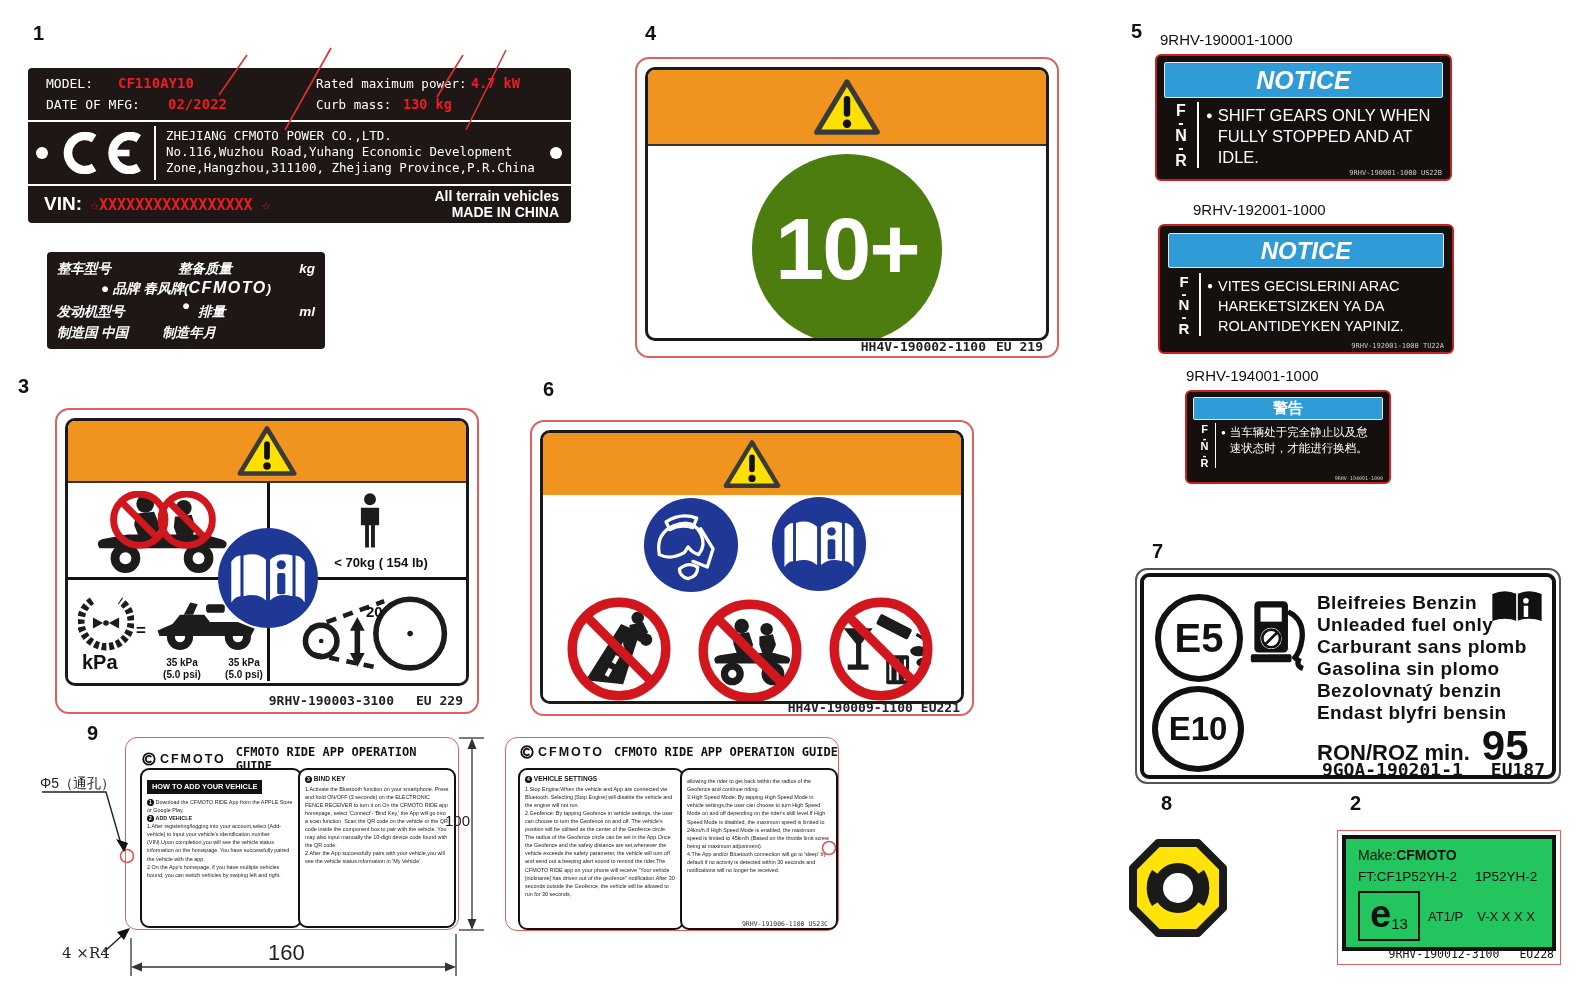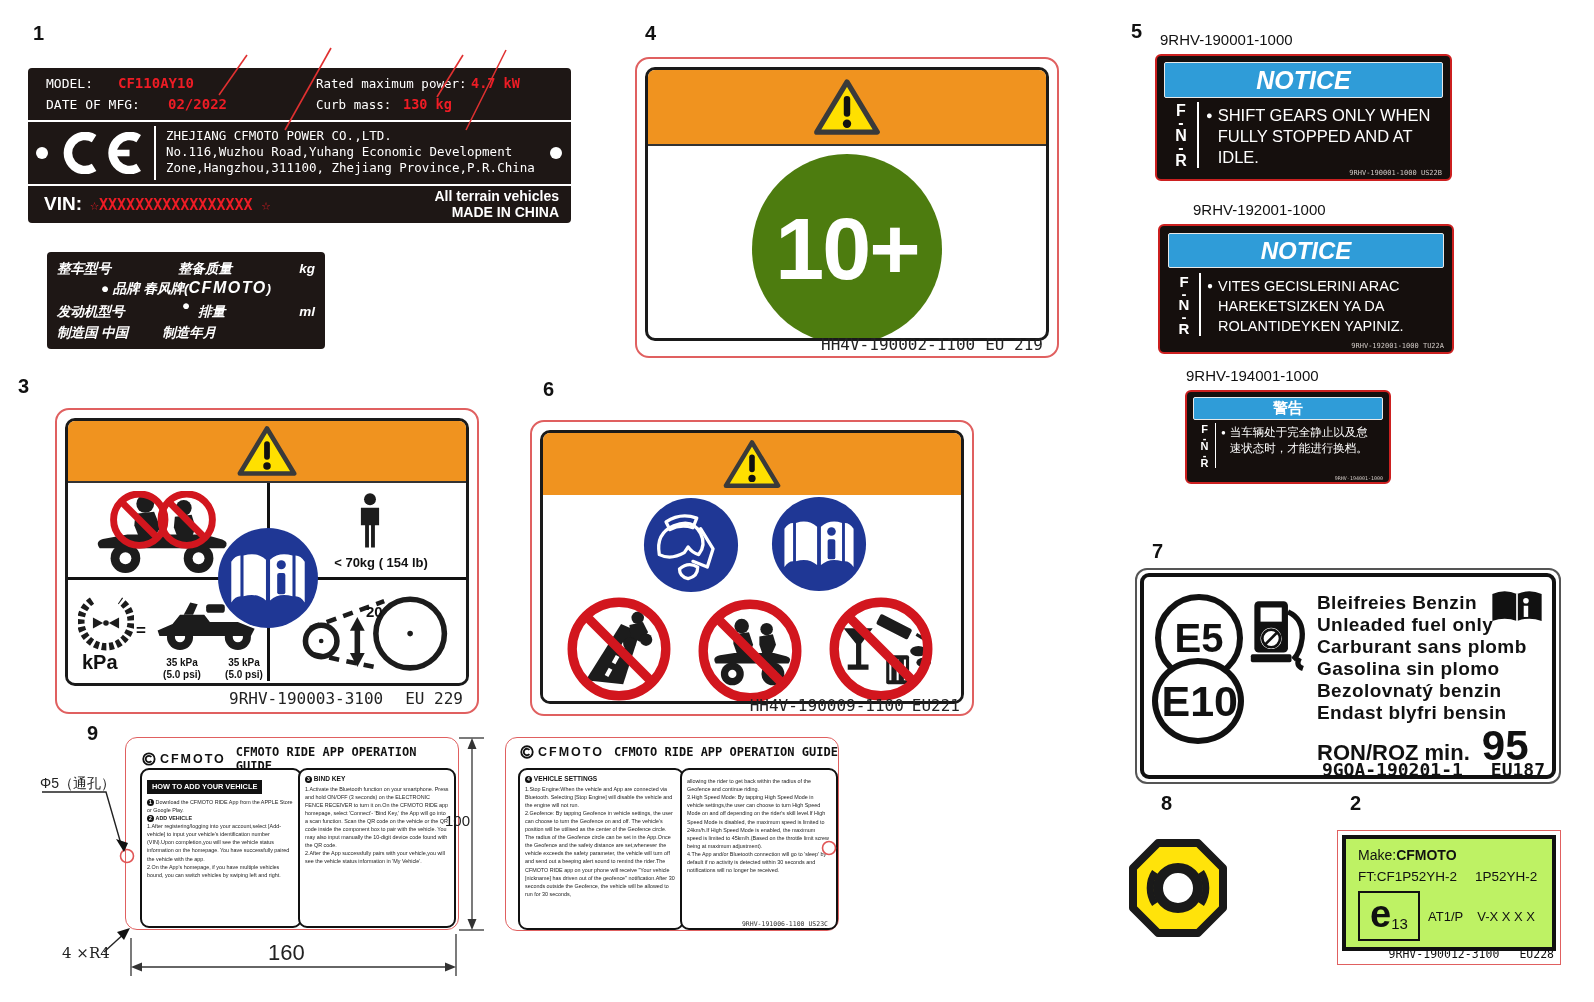--- a/index.html
+++ b/index.html
@@ -10,21 +10,21 @@
   .ref-no{font-size:15px;color:#111;}
   .mono{font-family:"DejaVu Sans Mono",monospace;}
   
   .plate{background:#1e1715;color:#fff;}
   .plate-red{color:#ee1c25;font-weight:bold;}
   .plate-row{display:flex;align-items:center;font-style:italic;}
   
   .red-frame{border:2px solid #e06060;border-radius:14px;background:#fff;}
   .black-inner{position:absolute;border:3px solid #1a1a1a;border-radius:10px;overflow:hidden;background:#fff;}
   .orange-head{background:#f0931f;display:flex;justify-content:center;align-items:center;border-bottom:2px solid #333;}
-  .part-footer{font-family:"DejaVu Sans Mono",monospace;font-size:16px;color:#222;display:flex;gap:22px;}
+  .part-footer{font-family:"DejaVu Sans Mono",monospace;font-size:13px;color:#222;display:flex;gap:22px;font-weight:bold;}
   .gridline{background:#111;position:absolute;}
   
   .notice{background:#150f0d;border:2px solid #cc2020;border-radius:6px;position:absolute;overflow:hidden;}
   .notice-bar{background:#2f9cd8;border:1px solid #e8e8e8;border-radius:2px;display:flex;justify-content:center;align-items:center;color:#fff;font-weight:bold;font-style:italic;}
   .gear{white-space:pre-line;text-align:center;color:#fff;font-weight:bold;line-height:0.78;}
   .notice-text{color:#fff;font-weight:normal;}
   .notice-foot{position:absolute;color:#cfc8c4;font-family:"DejaVu Sans Mono",monospace;}
   
   .fuel-line{font-weight:bold;font-size:19px;line-height:22px;letter-spacing:0.4px;color:#111;}
   .ring{border:6px solid #111;border-radius:50%;display:flex;align-items:center;justify-content:center;font-weight:bold;background:#fff;}
@@ -399,21 +399,21 @@
       </div>
     </div>
     <div class="notice-foot" style="right:6px;bottom:1px;font-size:5px;">9RHV-194001-1000</div>
   </div>
 
   <div class="abs" style="left:1135px;top:568px;width:422px;height:212px;border:2px solid #555;border-radius:12px;background:#fff;">
     <div class="abs" style="left:3px;top:3px;right:3px;bottom:3px;border:4px solid #111;border-radius:9px;"></div>
     <div class="ring abs" style="left:18px;top:24px;width:76px;height:76px;font-size:40px;">
       <span>E5</span>
     </div>
-    <div class="ring abs" style="left:15px;top:88px;width:80px;height:74px;font-size:43px;justify-content:flex-end;">
+    <div class="ring abs" style="left:15px;top:116px;width:80px;height:74px;font-size:33px;">
       <span>E10</span>
     </div>
     <div class="abs" style="left:112px;top:26px;">
       <svg viewBox="0 0 70 95" width="62" height="84">
         <rect x="6" y="6" width="38" height="58" rx="5" fill="#111"></rect>
         <rect x="13" y="13" width="24" height="16" fill="#fff"></rect>
         <rect x="2" y="66" width="46" height="9" rx="2" fill="#111"></rect>
         <path d="M44 18 q18 8 16 30 q-2 16 -10 24" stroke="#111" stroke-width="6" fill="none"></path>
         <path d="M57 70 q-5 9 4 12" stroke="#111" stroke-width="6" fill="none"></path>
         <circle cx="25" cy="48" r="12" fill="#fff"></circle>
@@ -450,21 +450,21 @@
   <div class="abs" style="left:1128px;top:838px;">
     <svg viewBox="0 0 100 100" width="100" height="100">
       <polygon points="30,5 70,5 95,30 95,70 70,95 30,95 5,70 5,30" fill="#ffe30a" stroke="#1a1a1a" stroke-width="8" stroke-linejoin="round"></polygon>
       <path d="M27 34 a29 29 0 0 0 0 32" stroke="#1a1a1a" stroke-width="7" fill="none"></path>
       <path d="M73 34 a29 29 0 0 1 0 32" stroke="#1a1a1a" stroke-width="7" fill="none"></path>
       <circle cx="50" cy="50" r="20" fill="#fff" stroke="#1a1a1a" stroke-width="10"></circle>
     </svg>
   </div>
 
   <div class="abs" style="left:1337px;top:830px;width:222px;height:133px;border:1.6px solid #e06060;background:#fff;">
-    <div class="abs" style="left:4px;top:4px;width:206px;height:108px;border:4px solid #111;background:#bef264;">
+    <div class="abs" style="left:4px;top:4px;width:206px;height:108px;border:4px solid #111;background:#22c55e;">
       <div class="abs" style="left:12px;top:8px;font-size:14px;">
         <span>Make:</span><span style="font-weight:bold;">CFMOTO</span>
       </div>
       <div class="abs" style="left:12px;top:30px;font-size:13.5px;display:flex;gap:18px;">
         <span>FT:CF1P52YH-2</span>
         <span>1P52YH-2</span>
       </div>
       <div class="abs" style="left:12px;top:52px;width:58px;height:46px;border:2.5px solid #111;display:flex;align-items:flex-start;justify-content:center;">
         <span style="font-size:38px;font-weight:bold;line-height:42px;">e</span>
           <span style="font-size:15px;margin-top:22px;">13</span>

